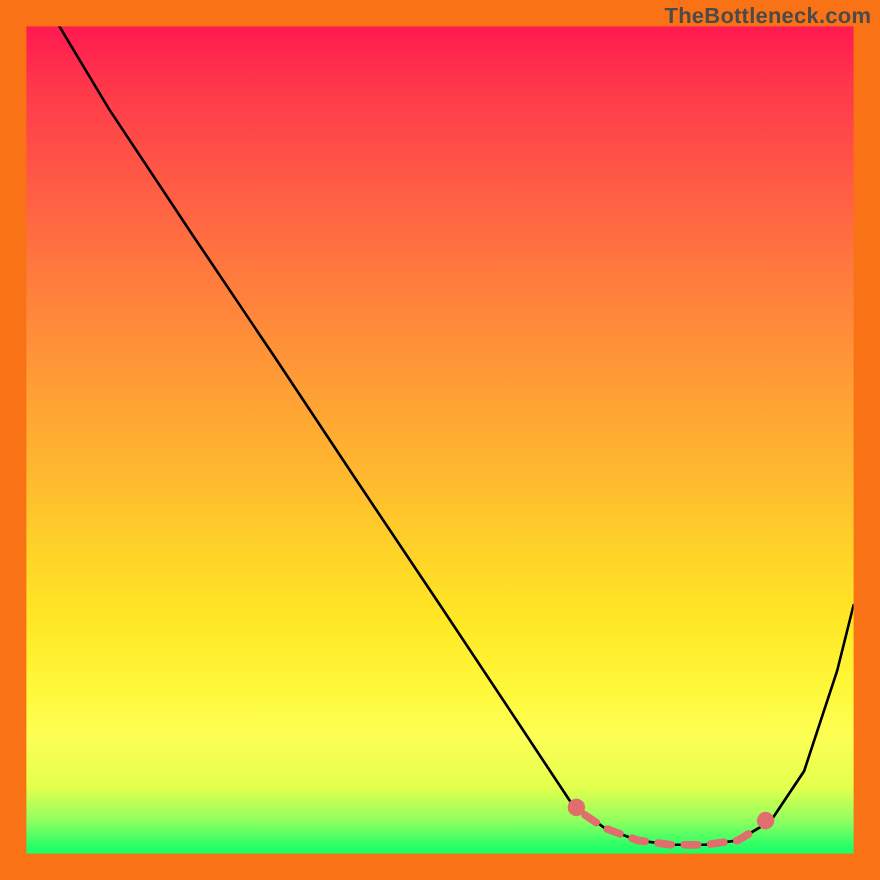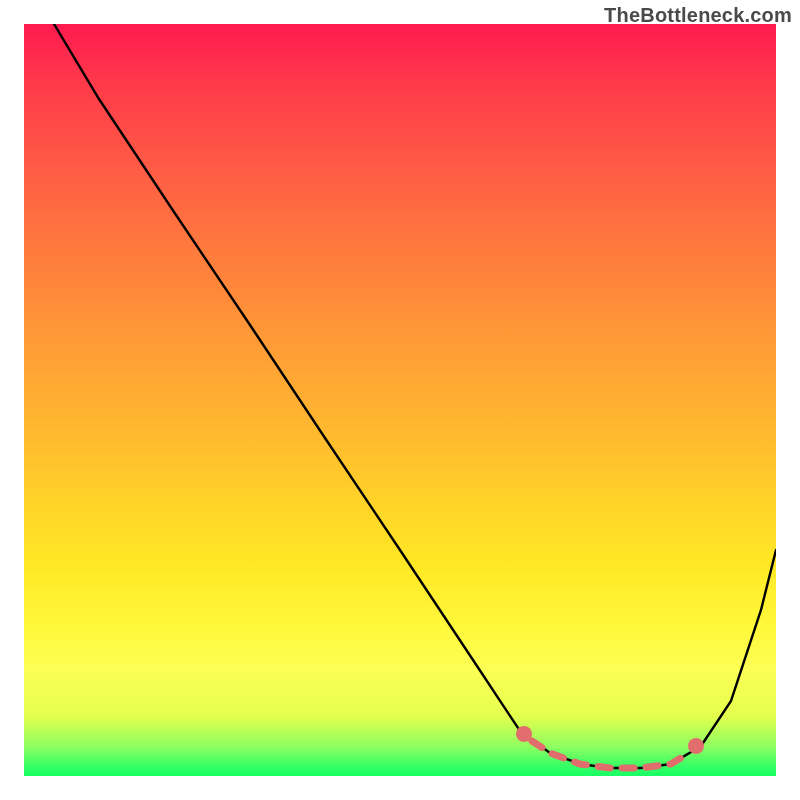--- a/index.html
+++ b/index.html
@@ -8,21 +8,21 @@
     width: 800px;
     height: 800px;
     background: #000;
     overflow: hidden;
     font-family: Arial, Helvetica, sans-serif;
   }
   .frame {
     position: absolute;
     left: 0; top: 0;
     width: 800px; height: 800px;
-    background: #ffffff;
+    background: #f97316;
   }
   .plot-area {
     position: absolute;
     left: 24px;
     top: 24px;
     width: 752px;
     height: 752px;
     background: linear-gradient(to bottom,
       #ff1a50 0%,
       #ff3a4a 8%,

